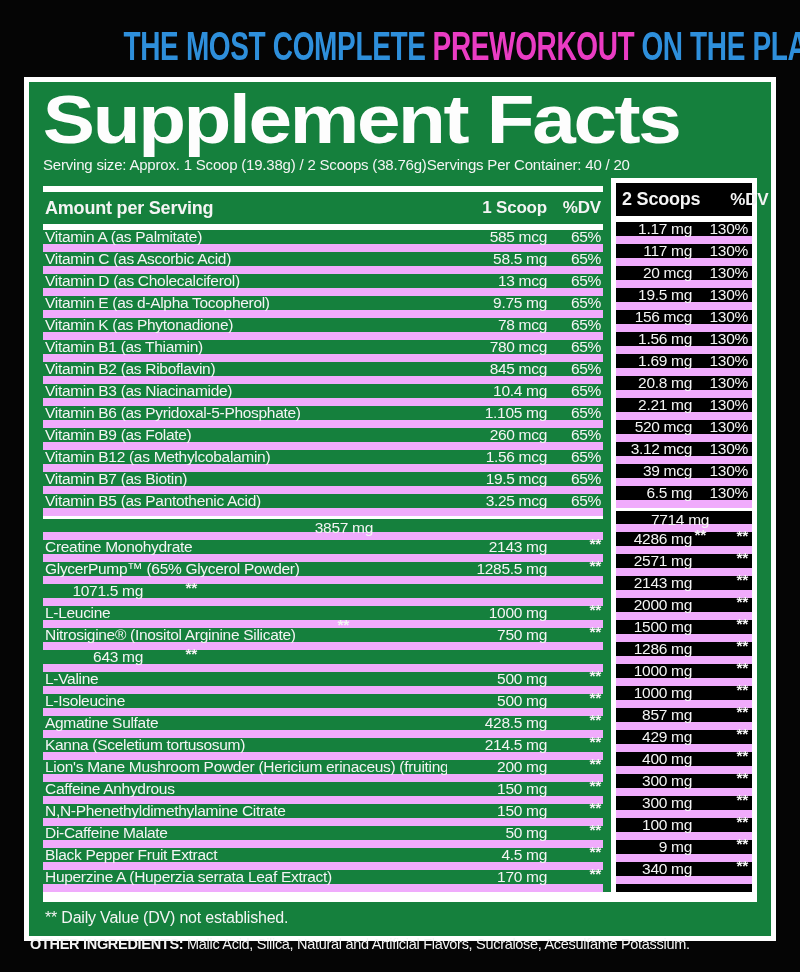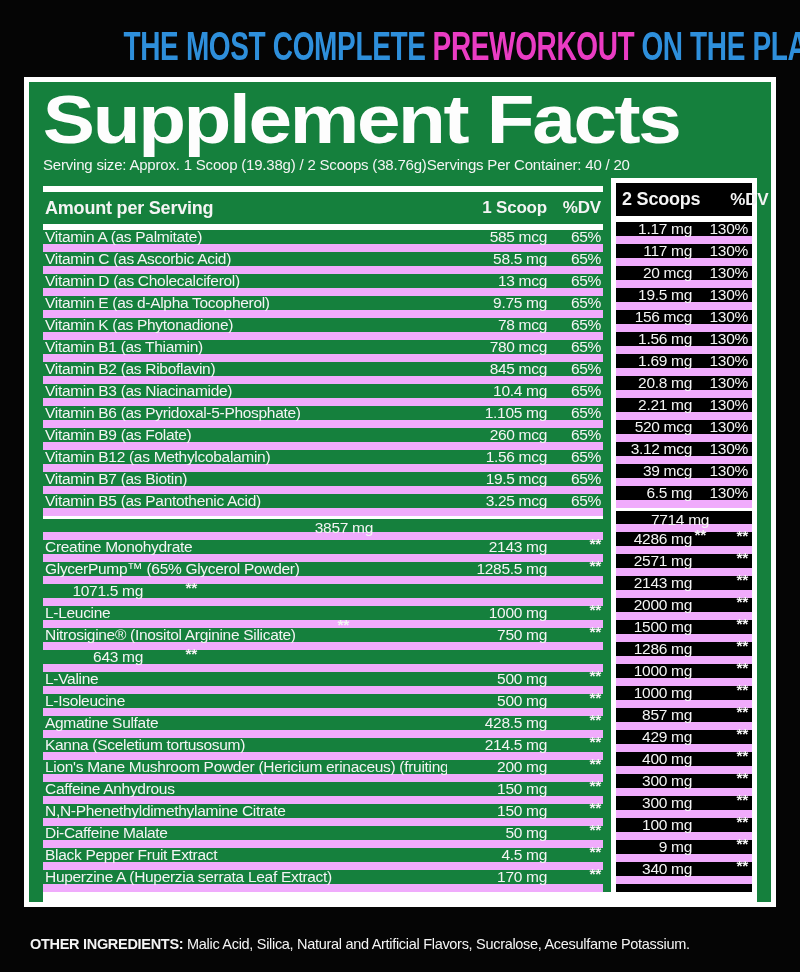--- a/index.html
+++ b/index.html
@@ -358,19 +358,20 @@
   </div>
             <div class="row">
     <span class="c-amt2">340 mg</span>
     <span class="c-dv2 star">**</span>
   </div>
           </div>
       </div>
     </div>
 
     <div class="bottom-bar"></div>
+    <div class="footnote">** Daily Value (DV) not established.</div>
   </div>
 
   <div class="other">
     <span class="other-label">OTHER INGREDIENTS:</span><span> Malic Acid, Silica, Natural and Artificial Flavors, Sucralose, Acesulfame Potassium.</span>
   </div>
 
 </div>
 
 </body></html>

